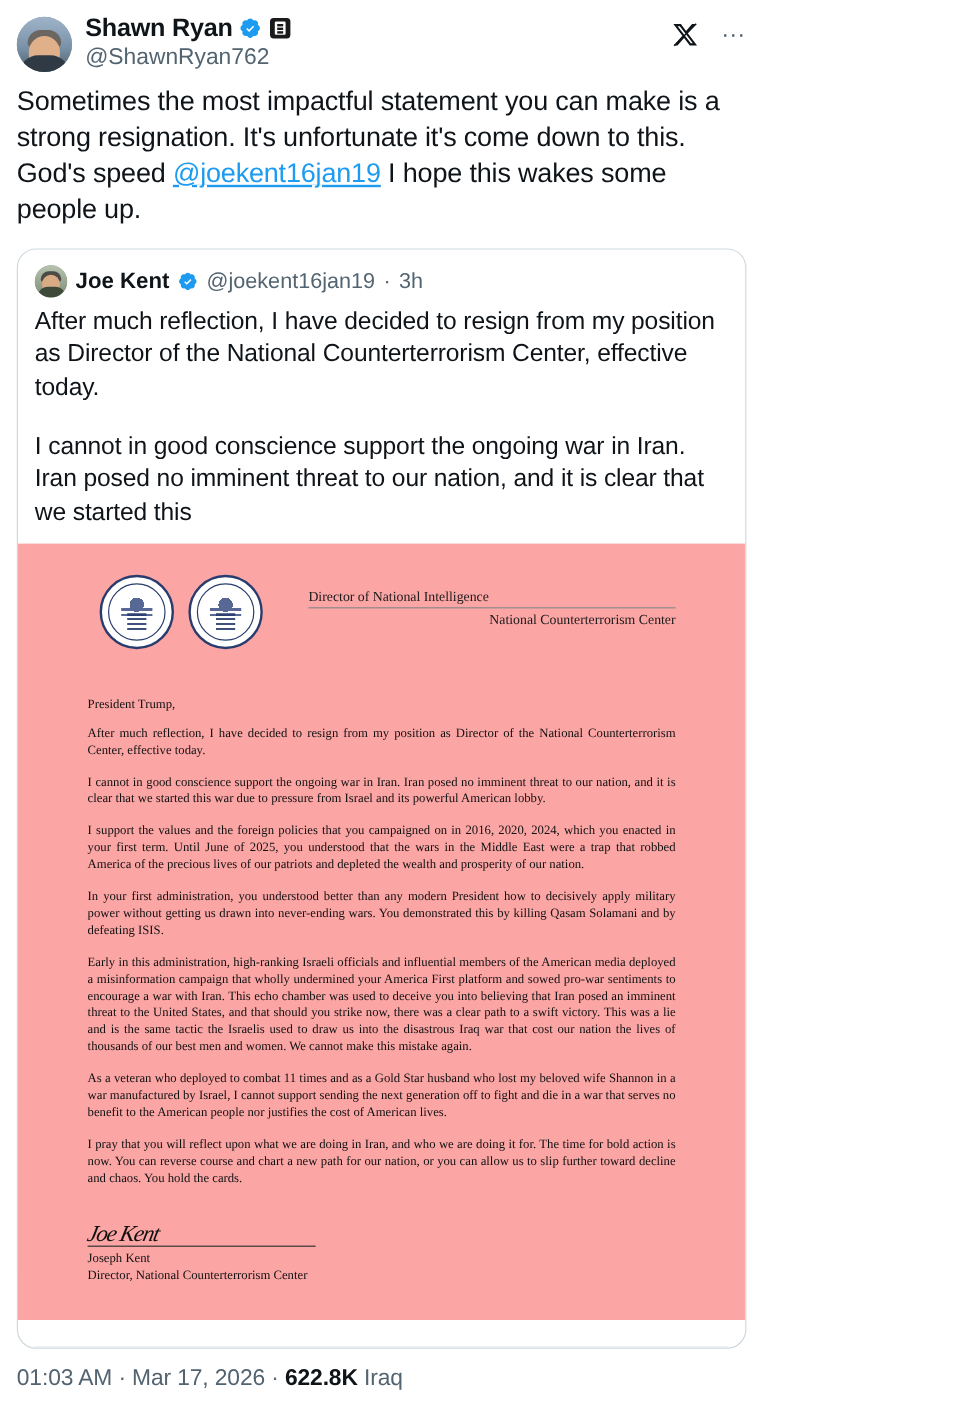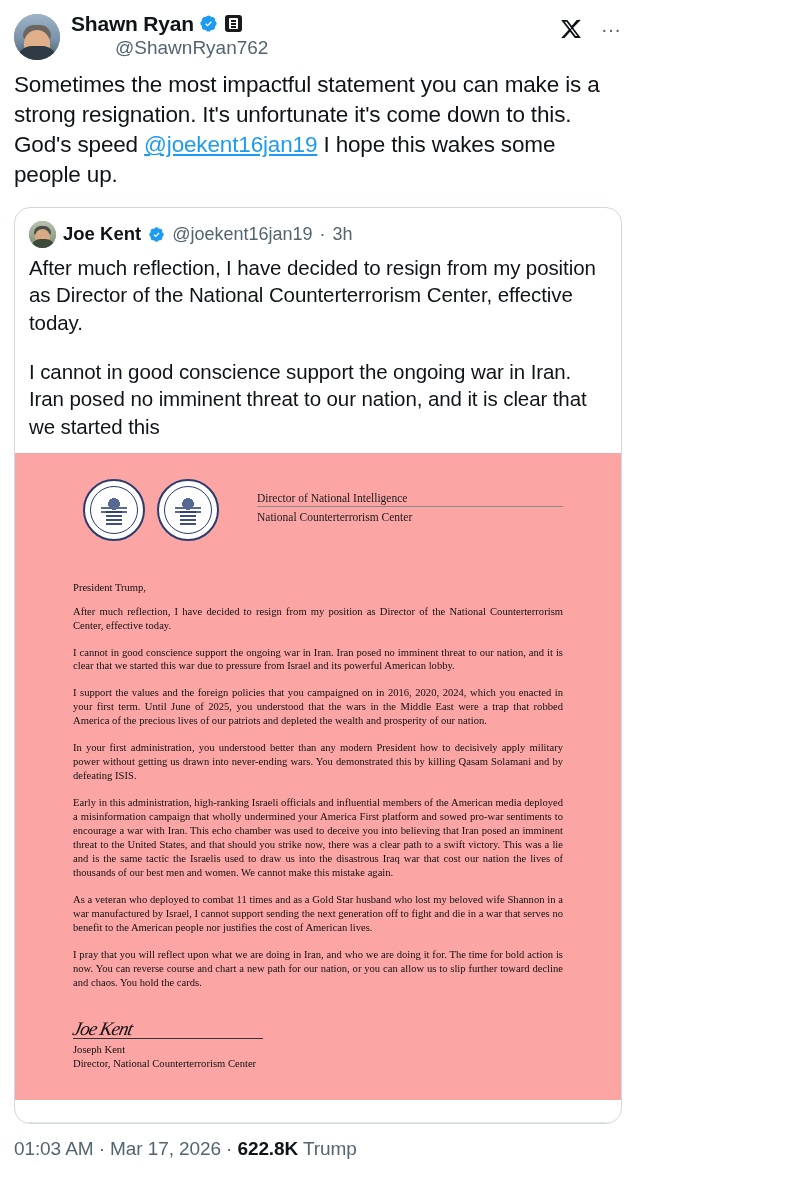--- a/index.html
+++ b/index.html
@@ -98,21 +98,20 @@
     width: 5px; height: 2px;
     background: #1a1a1a;
     z-index: 2;
     box-shadow: 0 3px 0 #1a1a1a, 0 6px 0 #1a1a1a;
   }
   .handle {
     font-size: 19px;
     color: #536471;
     margin-top: 2px;
     line-height: 1.15;
-    margin-left: 44px;
   }
   .header-actions {
     margin-left: auto;
     display: flex;
     align-items: center;
     gap: 18px;
     padding-top: 6px;
   }
   .x-logo { width: 22px; height: 22px; }
   .more-dots {
@@ -256,20 +255,21 @@
     font-size: 11.5px;
     color: #1a1a1a;
     border-bottom: 1px solid #8a8a8a;
     padding-bottom: 2px;
     margin-bottom: 4px;
   }
   .masthead .l2 {
     font-family: "Liberation Serif", serif;
     font-size: 11.5px;
     color: #1a1a1a;
+    text-align: right;
   }
   .letter-body {
     font-family: "Liberation Serif", serif;
     font-size: 10.6px;
     line-height: 1.32;
     color: #111111;
     margin-top: 40px;
     text-align: justify;
   }
   .letter-body .salutation { margin-bottom: 10px; }
@@ -419,16 +419,16 @@
     </div>
     <div class="letter-rule"></div>
   </div>
 
   <div class="tweet-footer">
     <span>01:03 AM</span>
     <span class="sep">·</span>
     <span>Mar 17, 2026</span>
     <span class="sep">·</span>
     <span class="views-count">622.8K</span>
-    <span>Trump</span>
+    <span>Iraq</span>
   </div>
 
 </div>
 
 </body></html>

